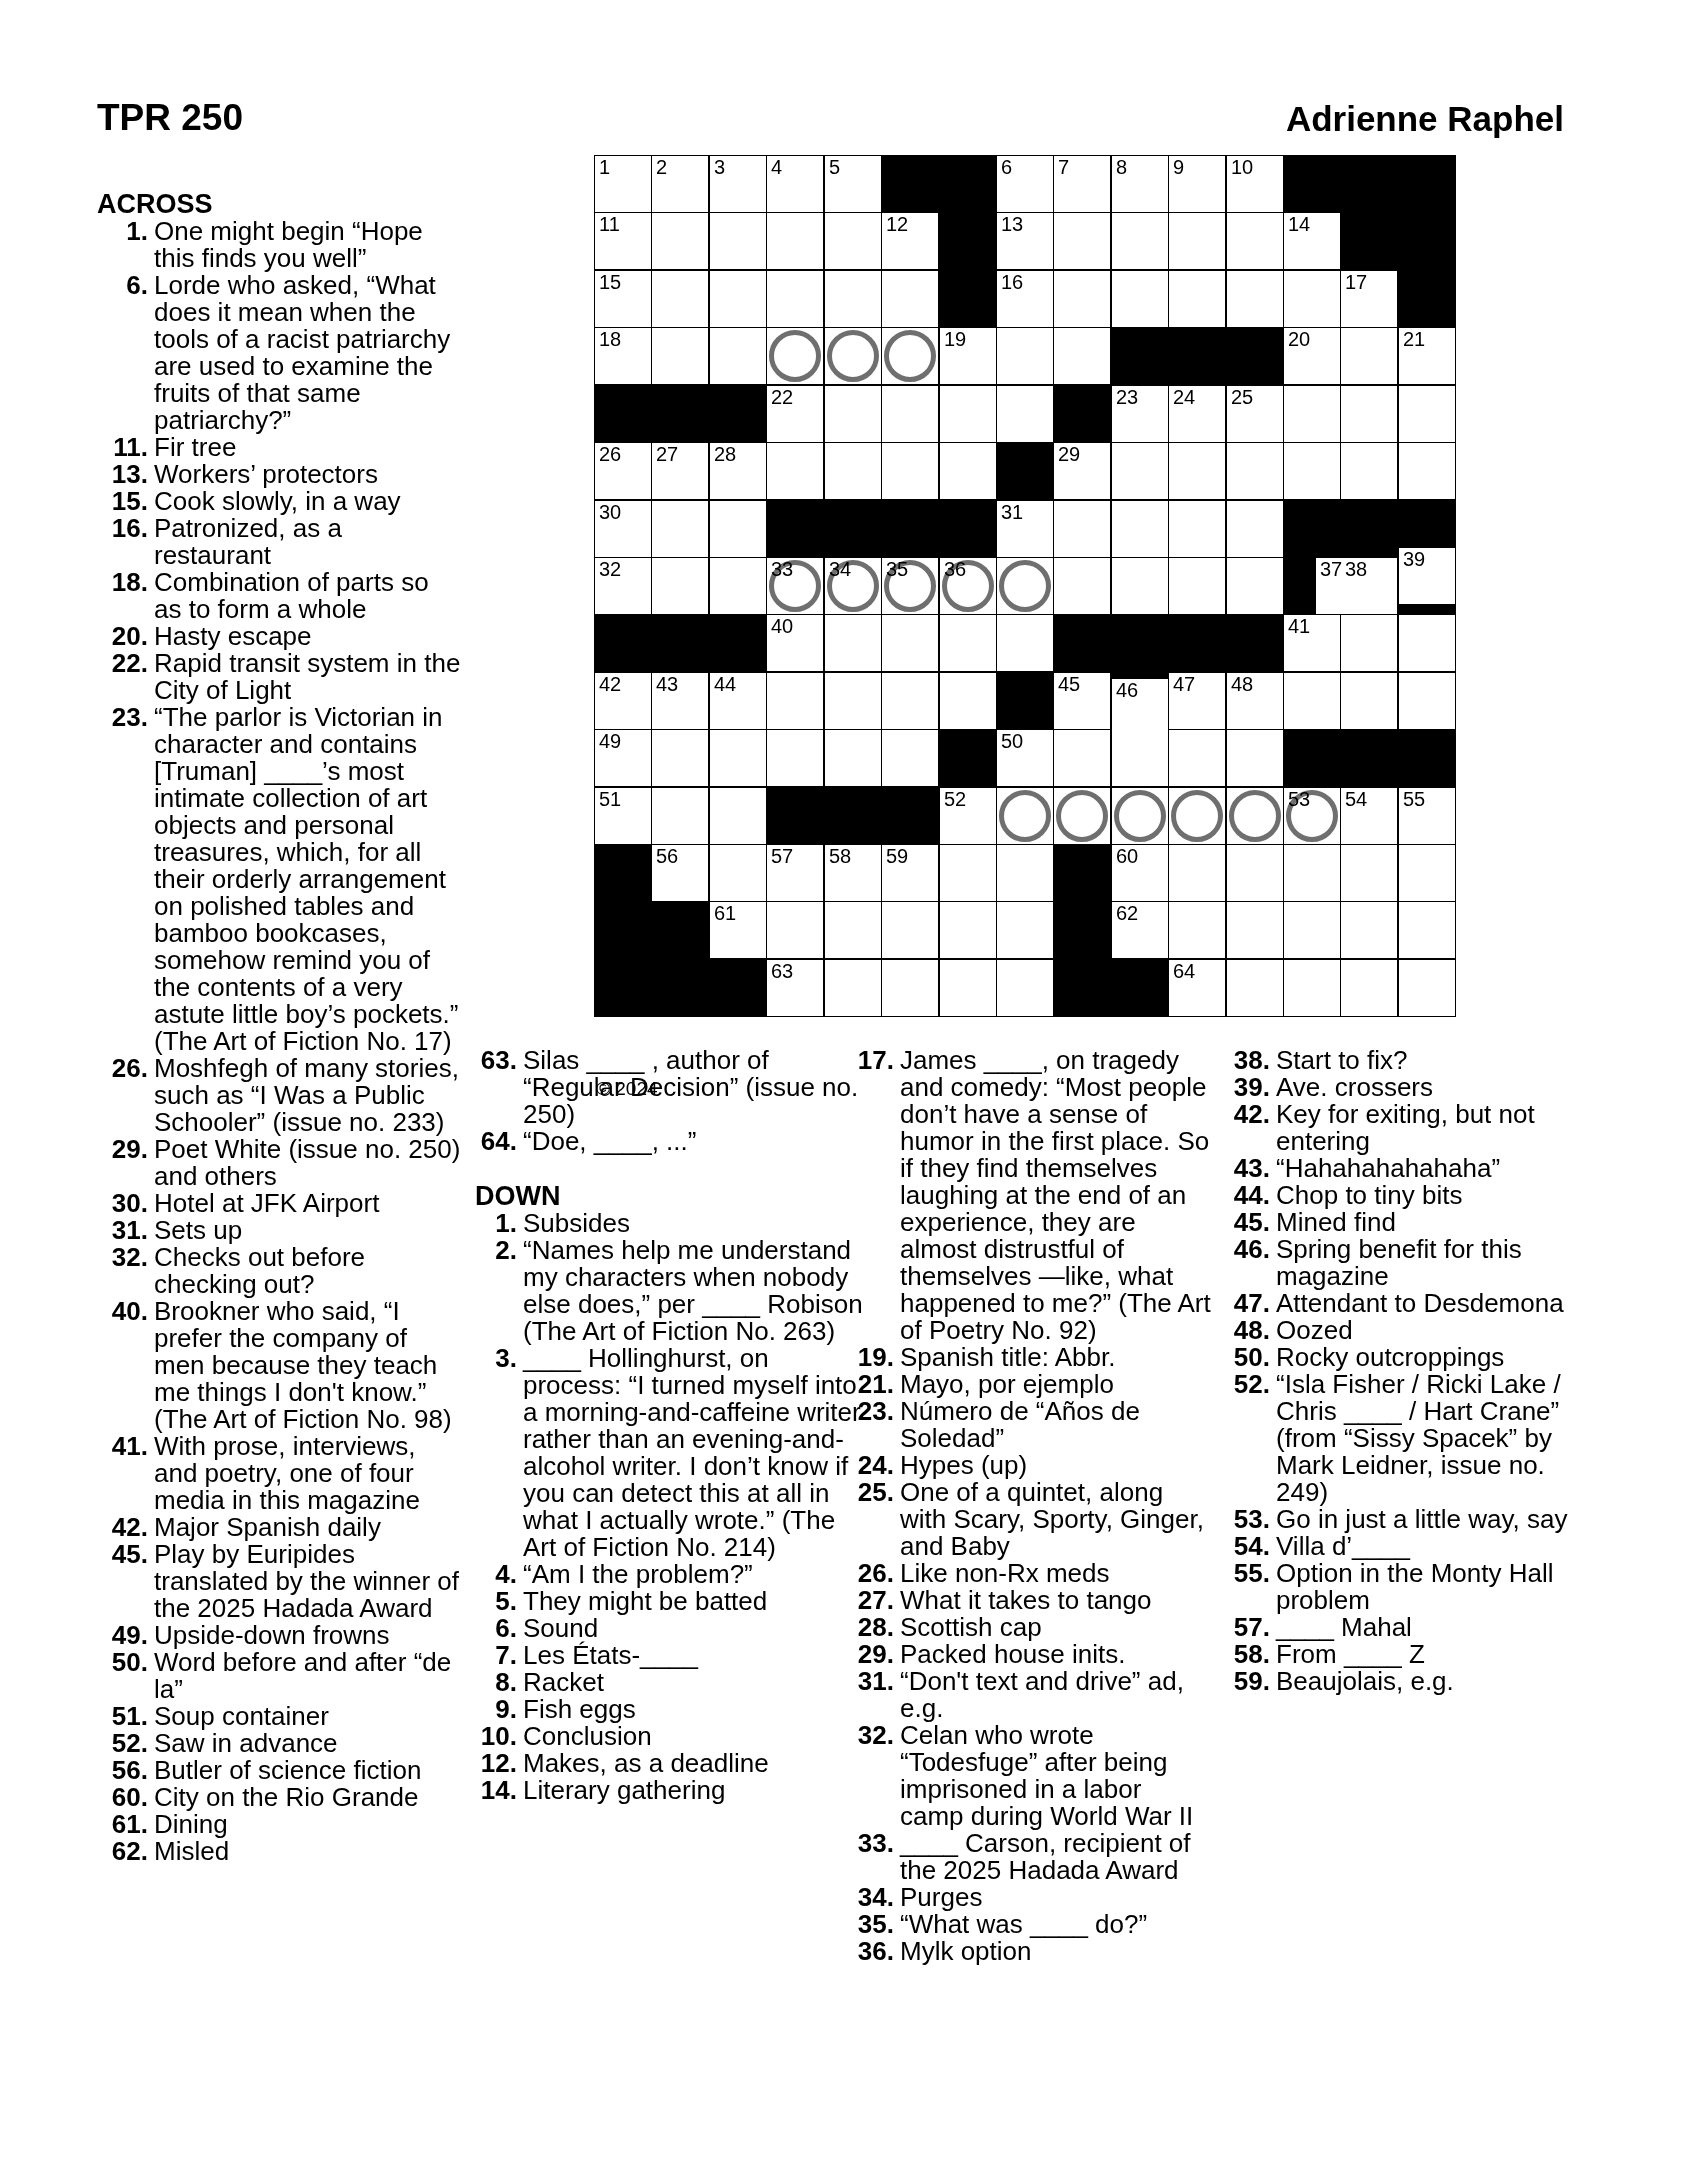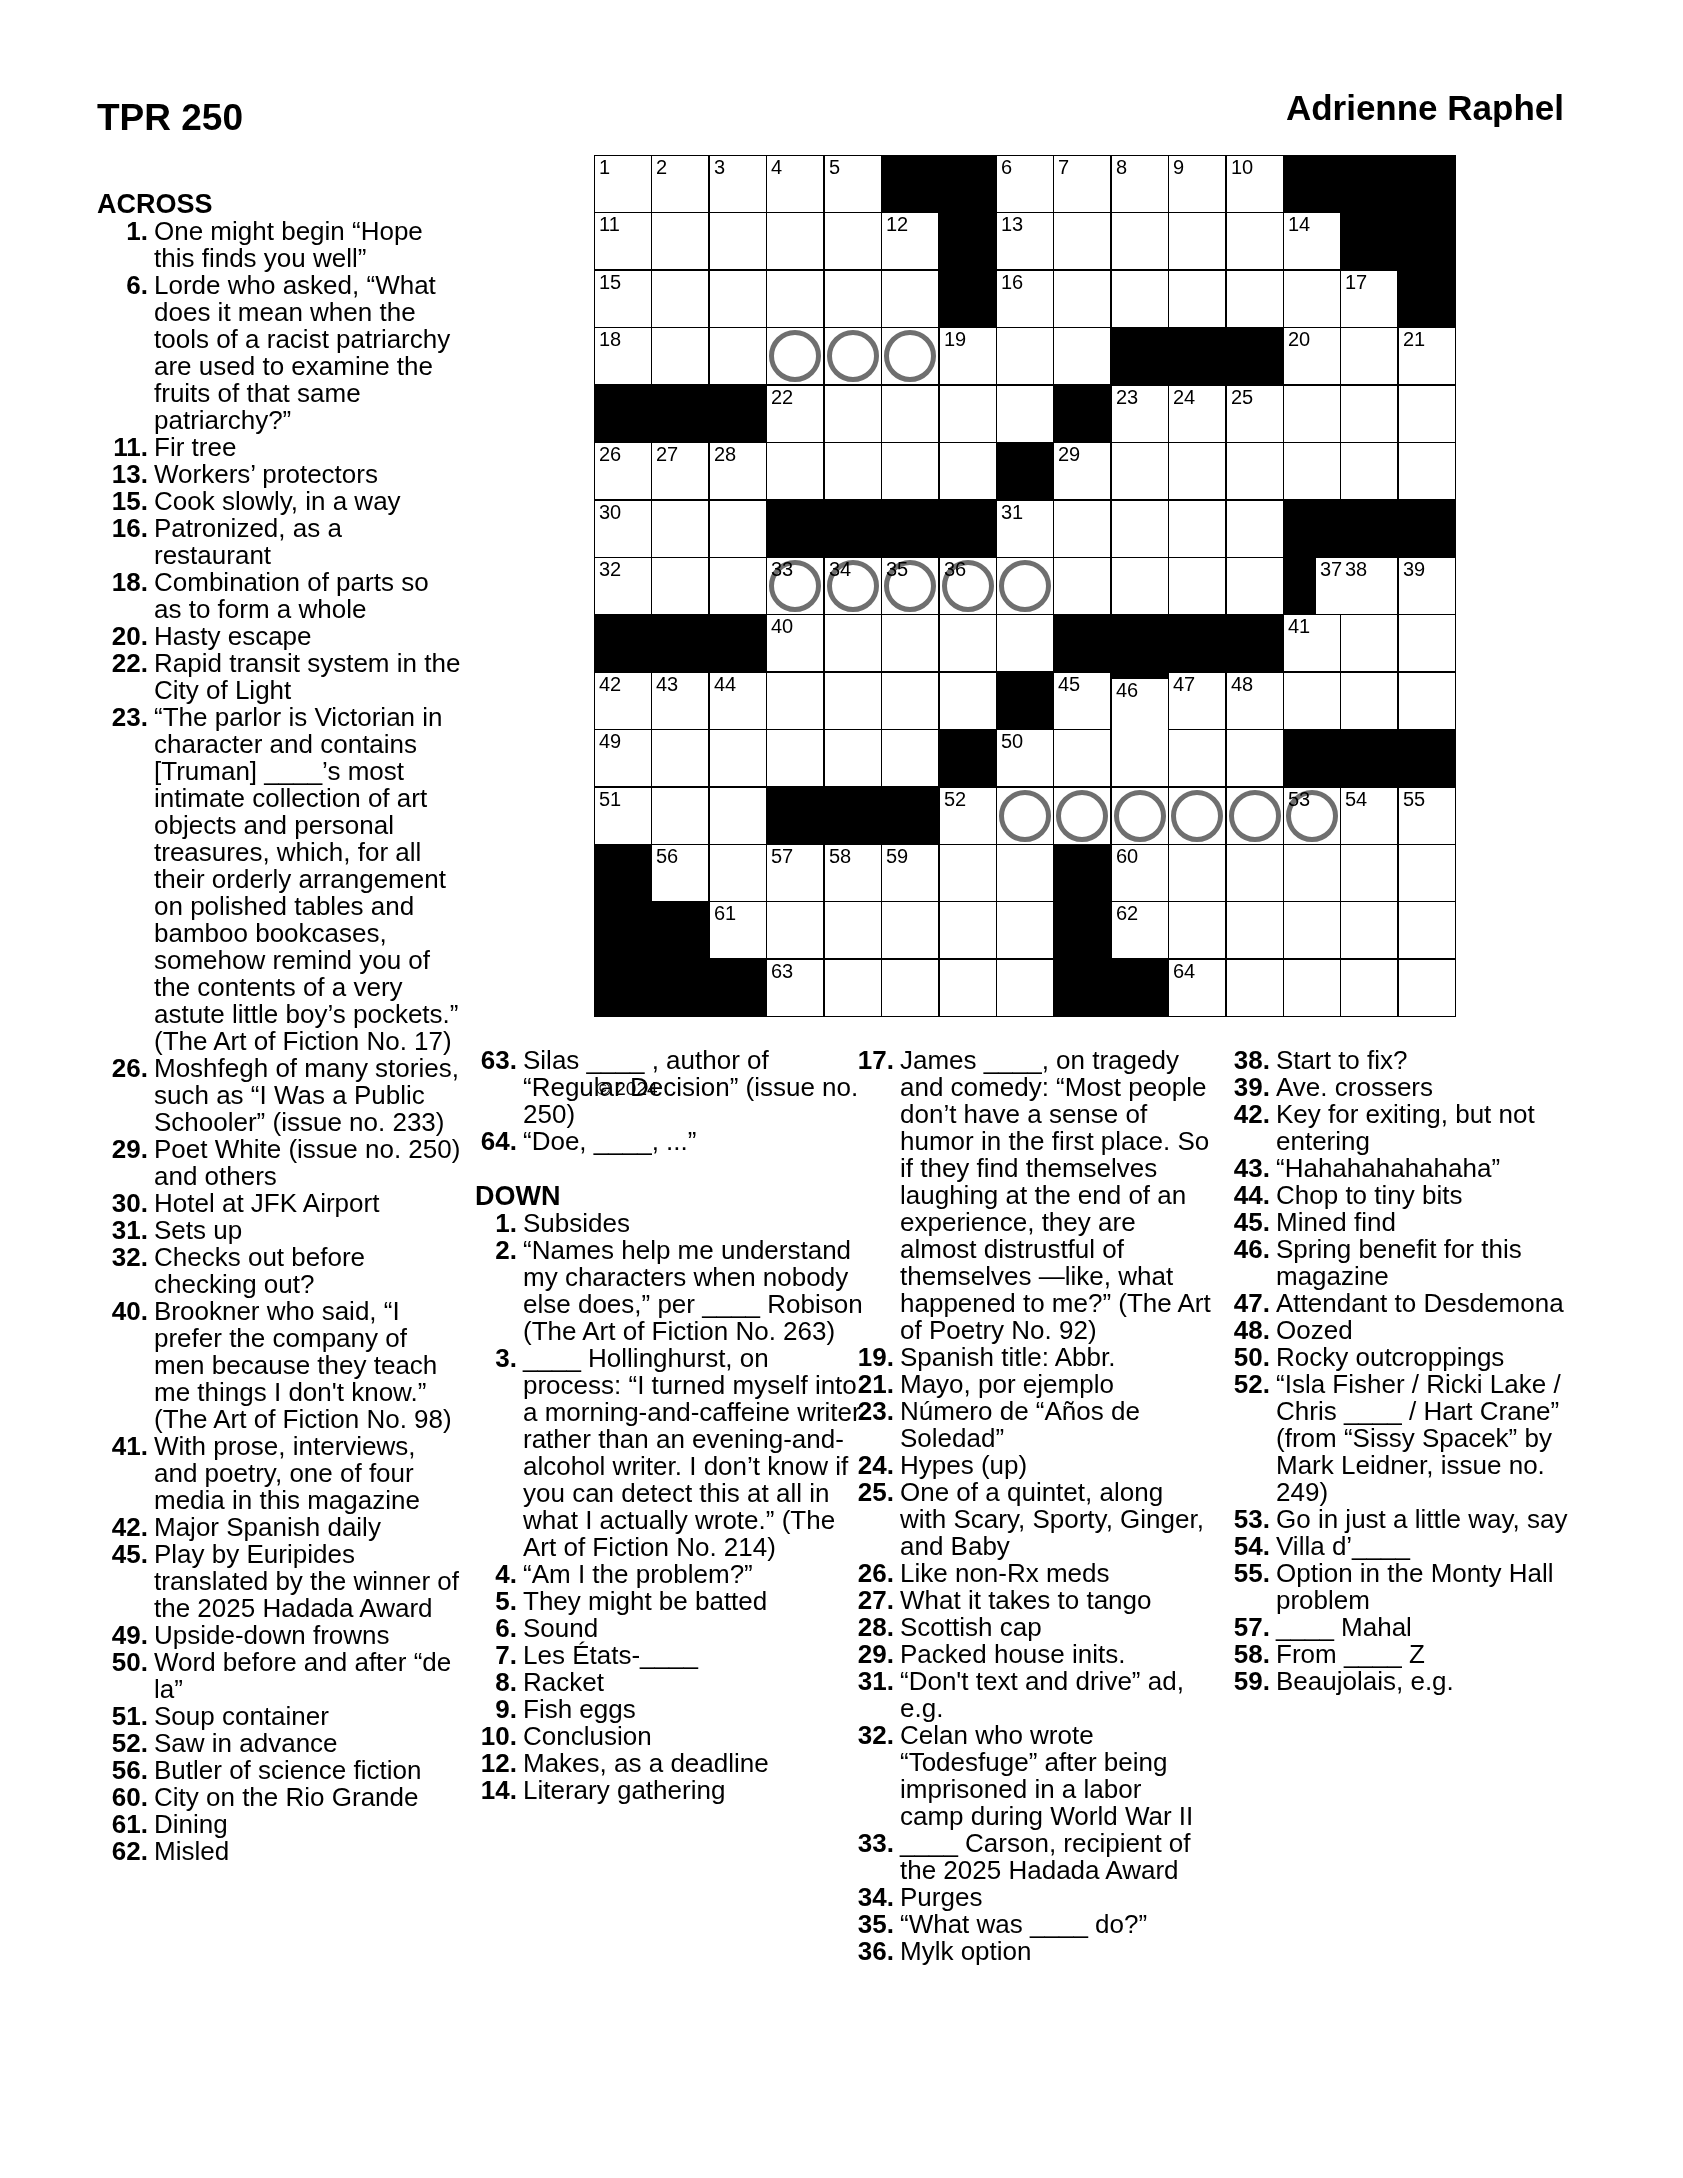--- a/index.html
+++ b/index.html
@@ -1,19 +1,19 @@
 <!DOCTYPE html>
 <html><head>
 <meta charset="utf-8">
 <style>
   html,body{margin:0;padding:0;background:#fff;}
   .page{position:relative;width:1683px;height:2178px;background:#ffffff;
         font-family:"Liberation Sans",sans-serif;color:#000;overflow:hidden;}
   .title{position:absolute;left:97px;top:99px;font-size:37px;font-weight:bold;line-height:1;}
-  .author{position:absolute;top:90px;right:119px;font-size:35px;font-weight:bold;line-height:1;}
+  .author{position:absolute;top:101px;right:119px;font-size:35px;font-weight:bold;line-height:1;}
   .clue-col{position:absolute;font-size:26px;line-height:27px;}
   #col1{left:97px;top:150px;width:364px;}
   #col2{left:475px;top:1047px;width:396px;}
   #col3{left:843px;top:1047px;width:368px;}
   #col4{left:1219px;top:1047px;width:360px;}
   .list-header{font-weight:bold;font-size:27px;line-height:28px;margin-top:40px;}
   #col2 .list-header{margin-top:27px;}
   .clue{display:flex;align-items:flex-start;}
   .clue .cnumber{flex:0 0 51px;text-align:right;font-weight:bold;white-space:nowrap;}
   #col2 .clue .cnumber{flex-basis:42px;}
@@ -348,21 +348,21 @@
       <div class="cell" style="left: 460px; top: 403px;"></div>
       <div class="cell" style="left: 518px; top: 403px;"></div>
       <div class="cell" style="left: 575px; top: 403px;"></div>
       <div class="cell" style="left: 633px; top: 403px;"></div>
       <div class="cell" style="left: 690px; top: 403px; margin-left: 32px;">
         <span class="cnum">37</span>
       </div>
       <div class="cell" style="left: 747px; top: 403px;">
         <span class="cnum">38</span>
       </div>
-      <div class="cell" style="left: 805px; top: 403px;">
+      <div class="cell" style="left: 805px; top: 393px;">
         <span class="cnum">39</span>
       </div>
       <div class="blackcell" style="left: 1px; top: 460px;"></div>
       <div class="blackcell" style="left: 58px; top: 460px;"></div>
       <div class="blackcell" style="left: 116px; top: 460px;"></div>
       <div class="cell" style="left: 173px; top: 460px;">
         <span class="cnum">40</span>
       </div>
       <div class="cell" style="left: 231px; top: 460px;"></div>
       <div class="cell" style="left: 288px; top: 460px;"></div>

